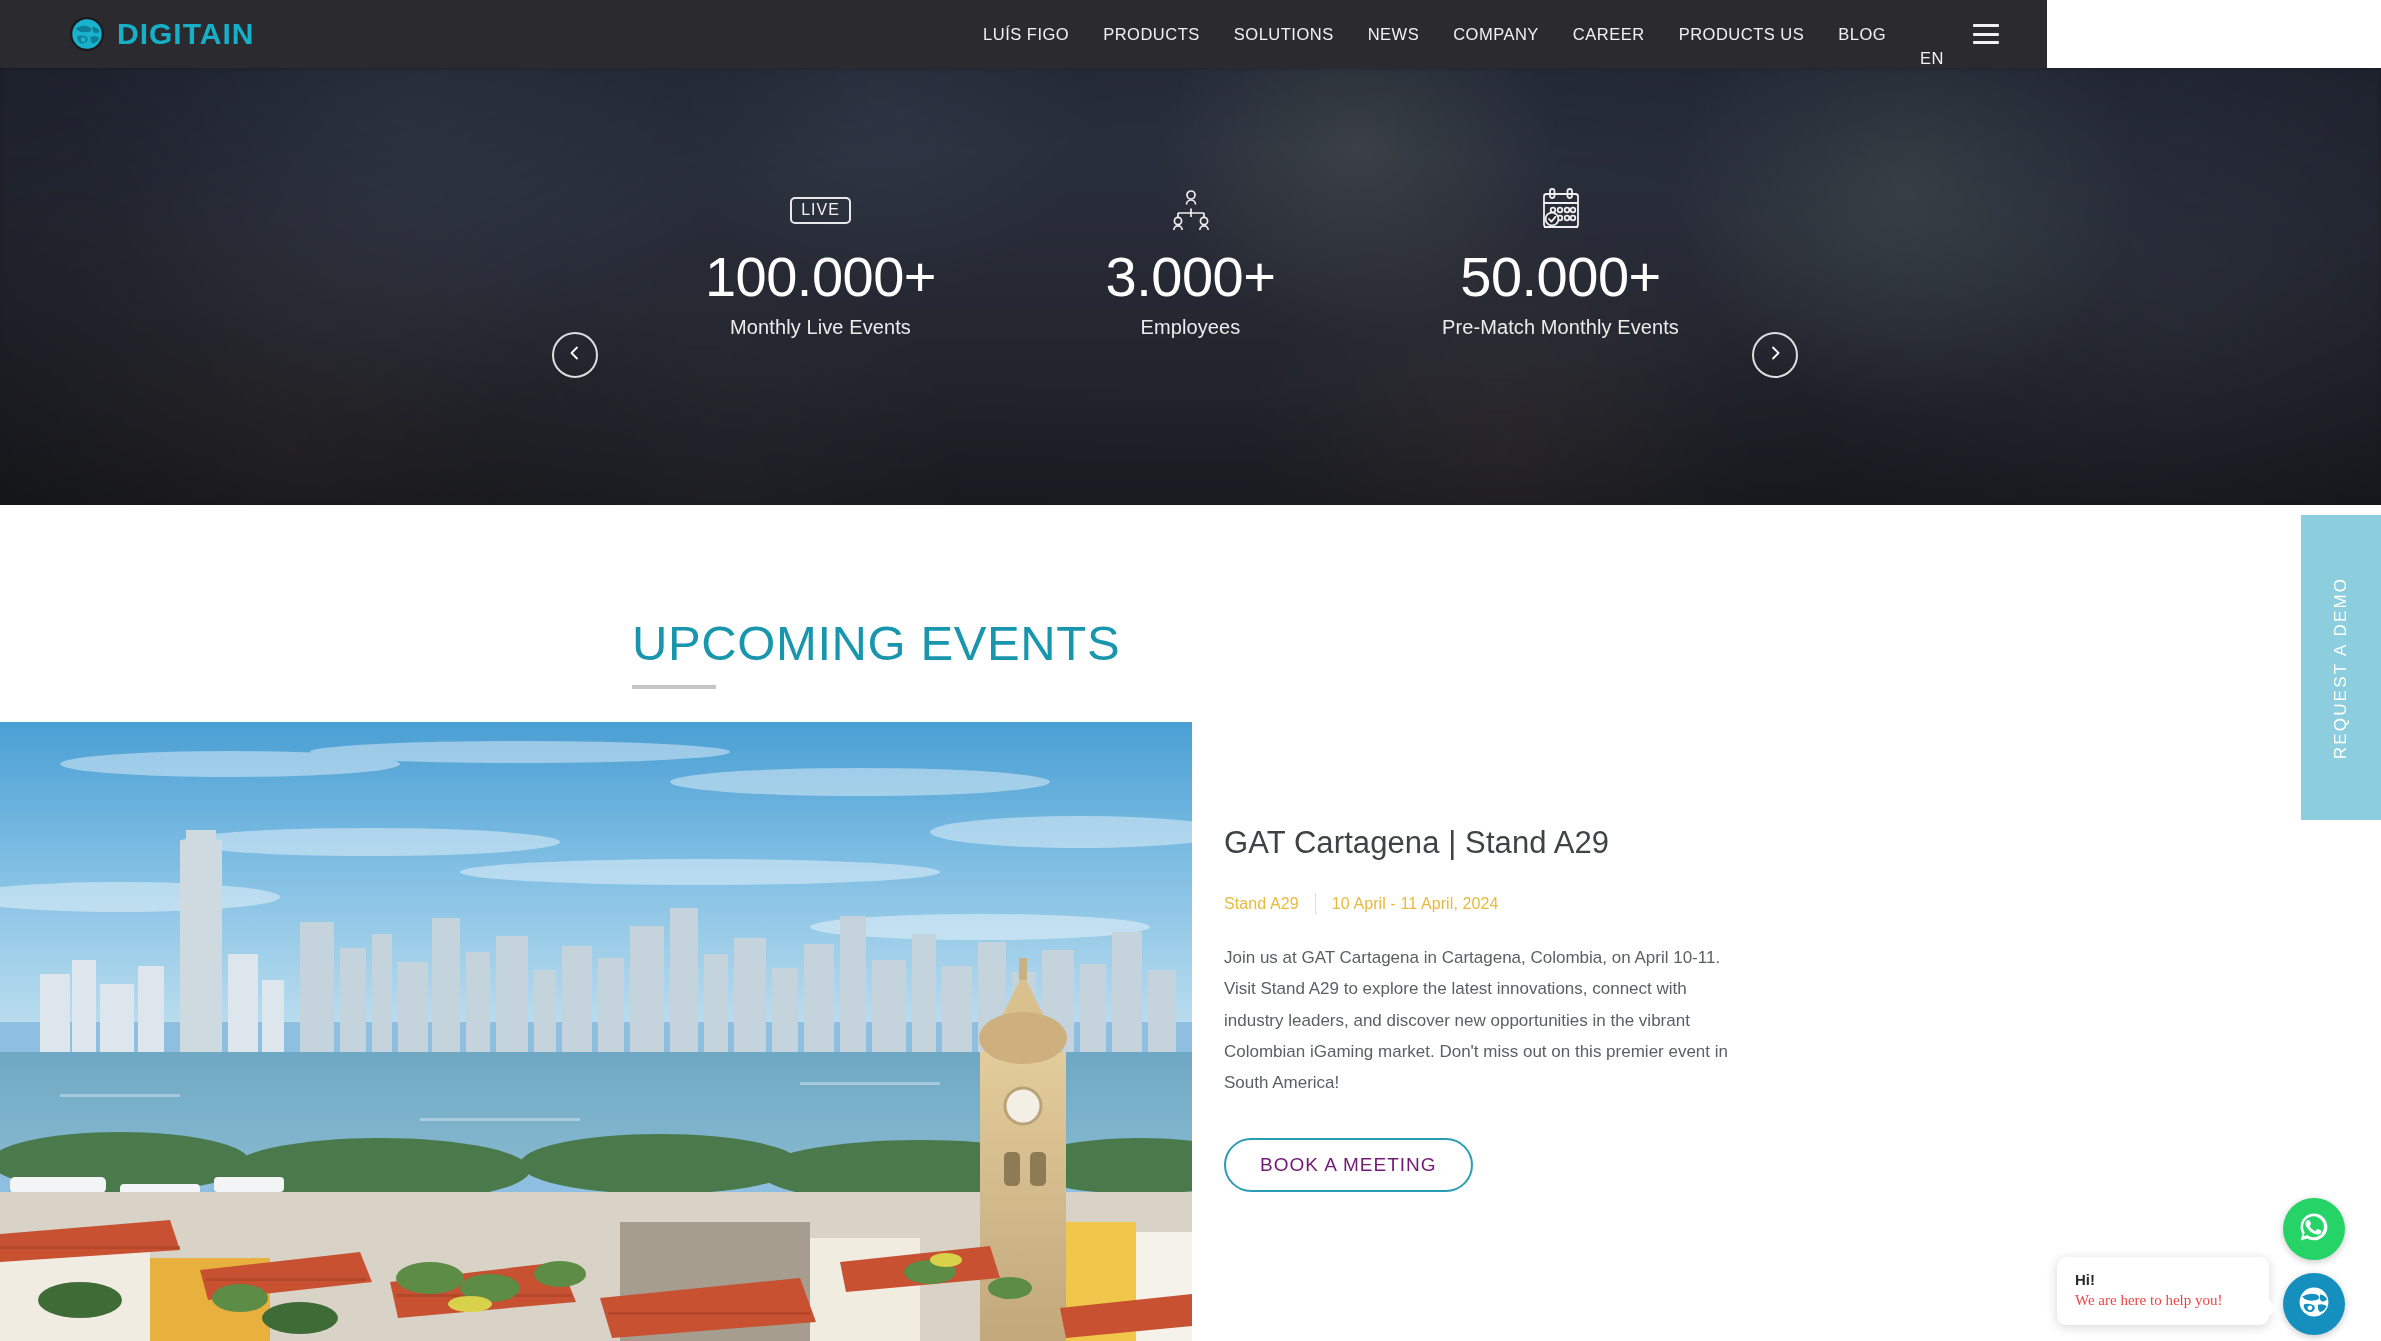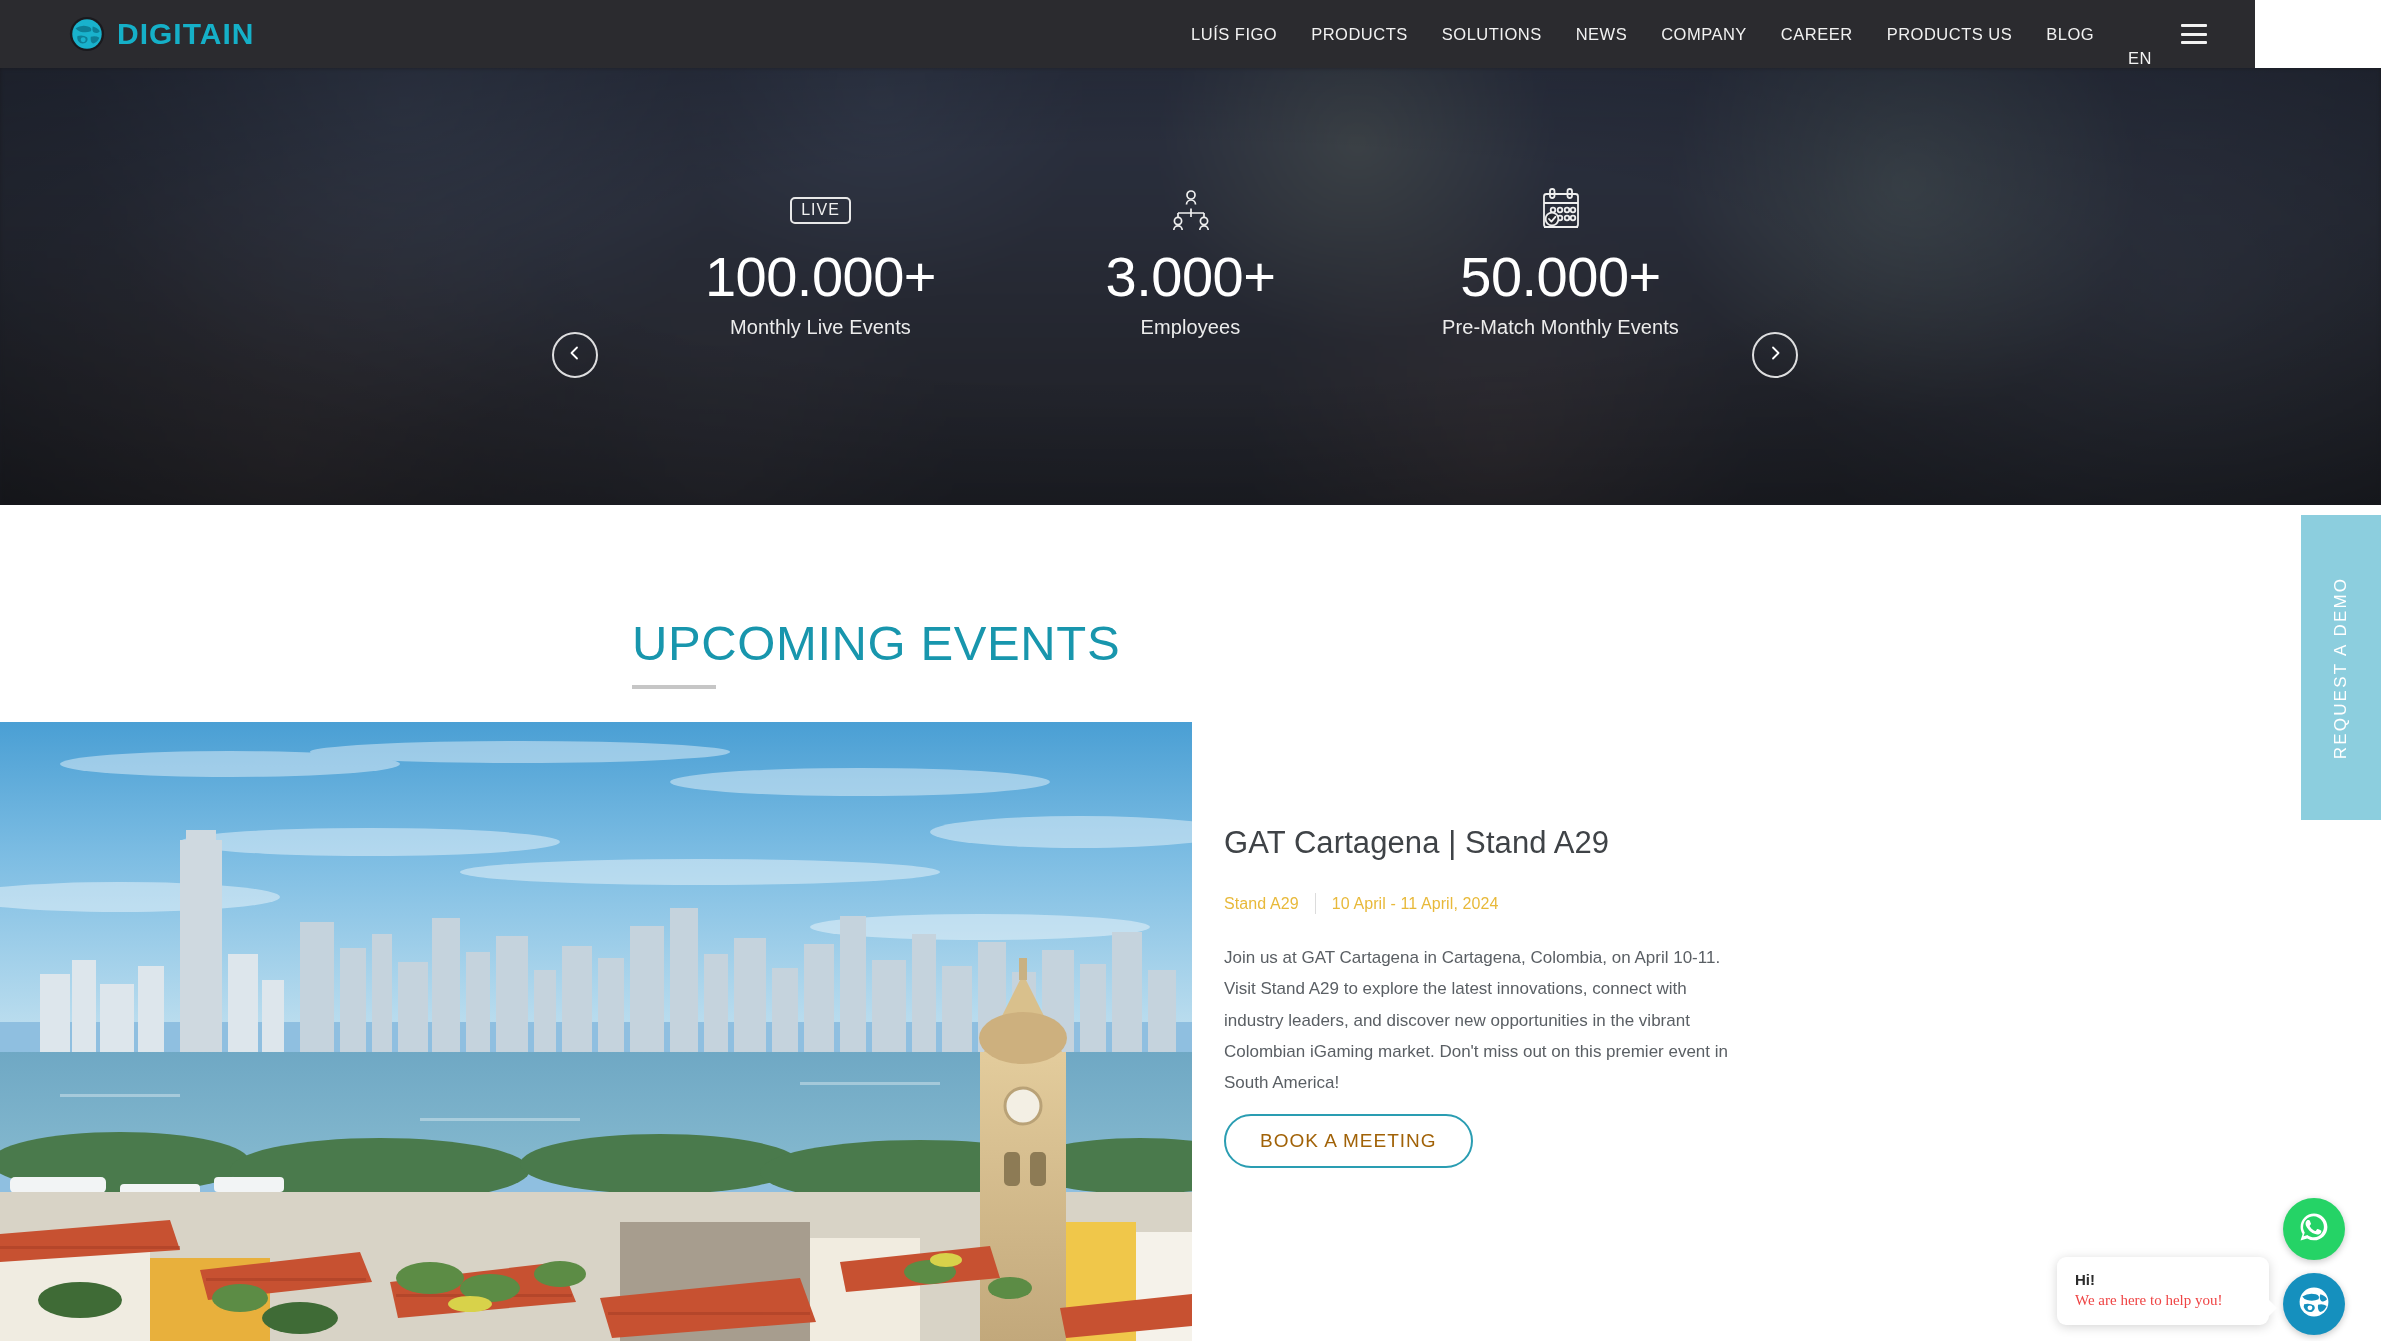--- a/index.html
+++ b/index.html
@@ -8,21 +8,21 @@
     height: 1341px;
     overflow: hidden;
     font-family: "Liberation Sans", sans-serif;
     background: #ffffff;
   }
 
   
   .header {
     position: absolute;
     top: 0; left: 0;
-    width: 2255px;
+    width: 2047px;
     height: 68px;
     background: #2b2b2f;
     display: flex;
     align-items: center;
     z-index: 60;
   }
   .logo-wrap {
     display: flex;
     align-items: center;
     gap: 11px;
@@ -213,29 +213,29 @@
     margin: 0 16px;
   }
   .event-desc {
     margin-top: 28px;
     font-size: 17px;
     line-height: 1.84;
     color: #5a5f64;
     width: 505px;
   }
   .book-btn {
-    margin-top: 16px;
+    margin-top: 40px;
     display: inline-flex;
     align-items: center;
     justify-content: center;
     height: 54px;
     padding: 12px 34px;
     border: 2px solid #2a9db2;
     border-radius: 30px;
-    color: #a16207;
+    color: #701a75;
     font-size: 19px;
     letter-spacing: 1.0px;
     background: #ffffff;
     cursor: pointer;
   }
 
   
   .demo-tab {
     position: absolute;
     right: 0; top: 515px;

